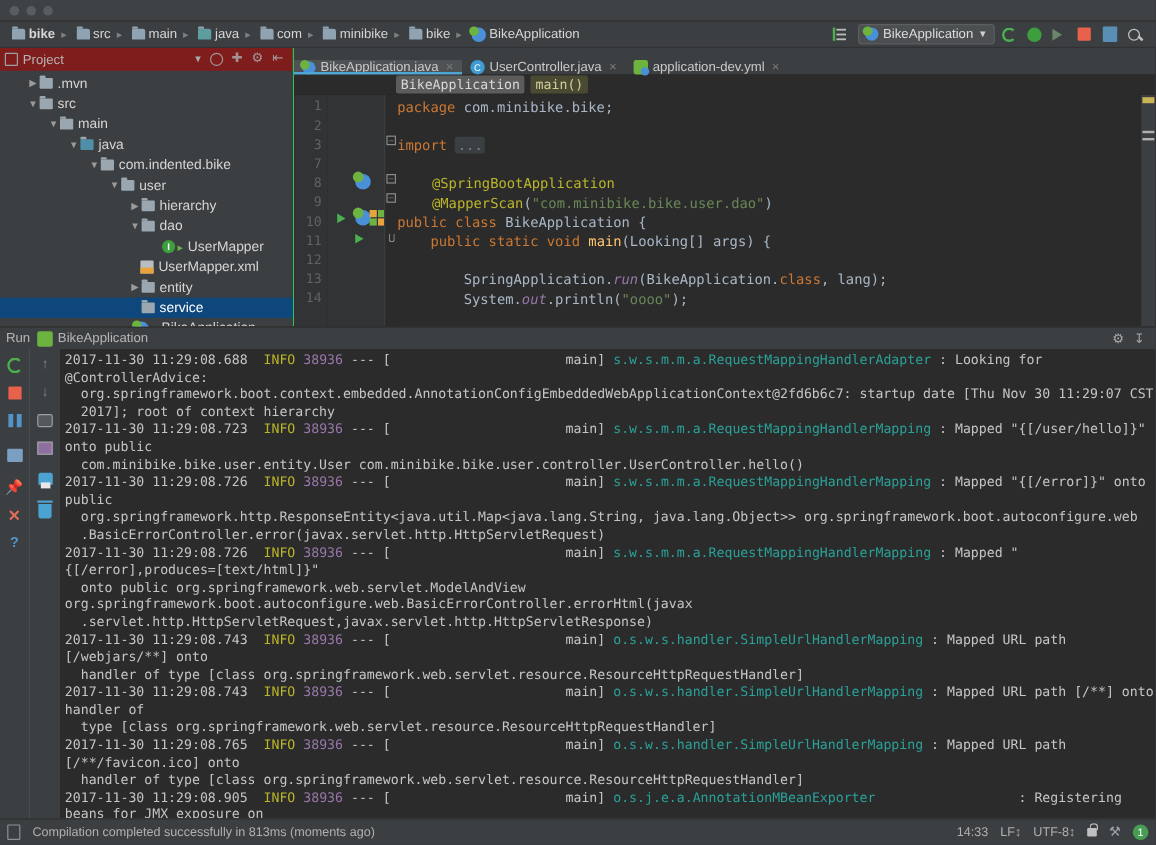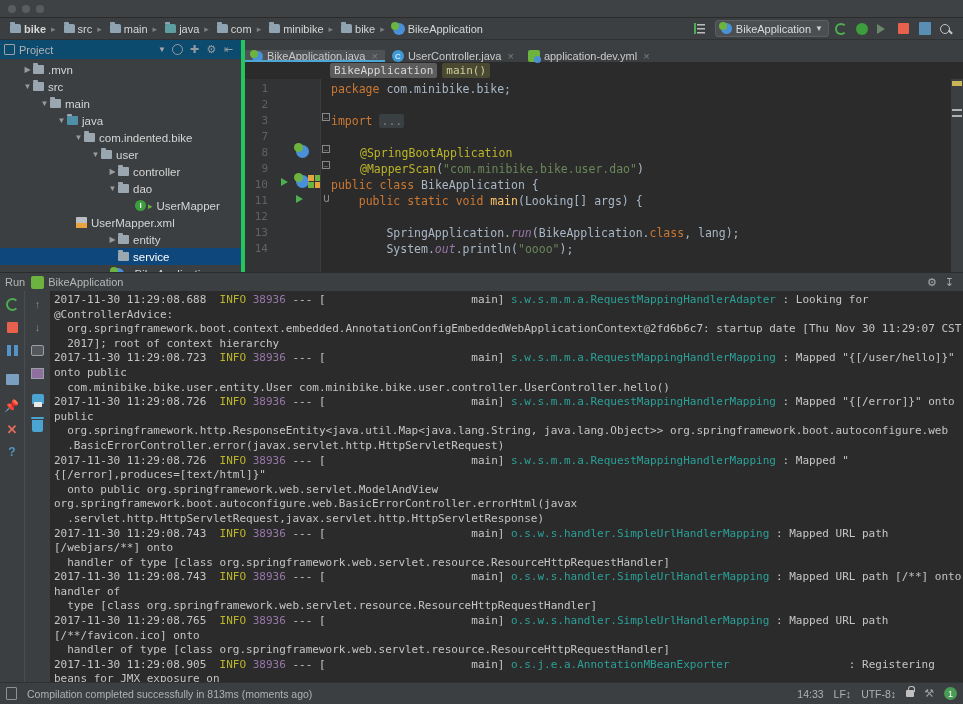--- a/index.html
+++ b/index.html
@@ -50,21 +50,21 @@
   .tb-ico { width: 15px; height: 15px; display: inline-block; position: relative; }
   .tri-green { width:0;height:0;border-left:8px solid #5cb85c;border-top:5px solid transparent;border-bottom:5px solid transparent;}
   .sq-red { width: 11px; height: 11px; background: #e8614d; border-radius: 1px; }
   .mag { width:10px;height:10px;border:1.6px solid #c4c4c4;border-radius:50%;position:relative;display:inline-block;}
   .mag::after{content:"";position:absolute;width:5px;height:1.6px;background:#c4c4c4;transform:rotate(45deg);right:-4px;bottom:0px;}
 
   
   .body { display: flex; flex: 1 1 auto; min-height: 0; }
 
   
-  .project-pane { width: 245px; background: #0c4a6e; display: flex; flex-direction: column; flex: 0 0 245px; border-right:4px solid #22c55e;}
+  .project-pane { width: 245px; background: #7f1d1d; display: flex; flex-direction: column; flex: 0 0 245px; border-right:1px solid #22c55e;}
   .pane-header { height: 20px; display: flex; align-items: center; padding: 0 4px; font-size: 11px; color: #b4b4b4; }
   .pane-header .ptitle { margin-left: 4px; }
   .pane-tools { margin-left: auto; display: flex; align-items: center; gap: 6px; padding-right: 3px; }
   .ti { width: 11px; height: 11px; opacity: .85; }
   .tree { flex: 1 1 auto; background: #3c3f41; overflow: hidden; padding-top: 2px; font-size: 11.5px; }
   .node { height: 17px; display: flex; align-items: center; white-space: nowrap; cursor: default; }
   .node.sel { background: #0d477c; }
   .node .arrow { width: 11px; text-align: center; color: #9a9a9a; font-size: 8px; flex: 0 0 11px;}
   .node .nico { margin-right: 4px; display: inline-flex; align-items: center; }
   .node .nlbl { color: #d5d5d5; }
@@ -326,40 +326,40 @@
               <span class="pkg-ico"></span>
             </span>
           <span class="nlbl">user</span>
         </div>
 
         <div class="node" style="padding-left:107px">
           <span class="arrow">▶</span>
           <span class="nico">
               <span class="pkg-ico"></span>
             </span>
-          <span class="nlbl">controller</span>
+          <span class="nlbl">hierarchy</span>
         </div>
 
         <div class="node" style="padding-left:107px">
           <span class="arrow">▼</span>
           <span class="nico">
               <span class="pkg-ico"></span>
             </span>
           <span class="nlbl">dao</span>
         </div>
 
         <div class="node" style="padding-left:135px">
           <span class="nico">
               <span class="iface-ico">I</span>
               <span class="badge-b">▸</span>
             </span>
           <span class="nlbl">UserMapper</span>
         </div>
 
-        <div class="node" style="padding-left:76px">
+        <div class="node" style="padding-left:117px">
           <span class="nico">
               <span class="xml-ico"></span>
             </span>
           <span class="nlbl">UserMapper.xml</span>
         </div>
 
         <div class="node" style="padding-left:107px">
           <span class="arrow">▶</span>
           <span class="nico">
               <span class="pkg-ico"></span>

